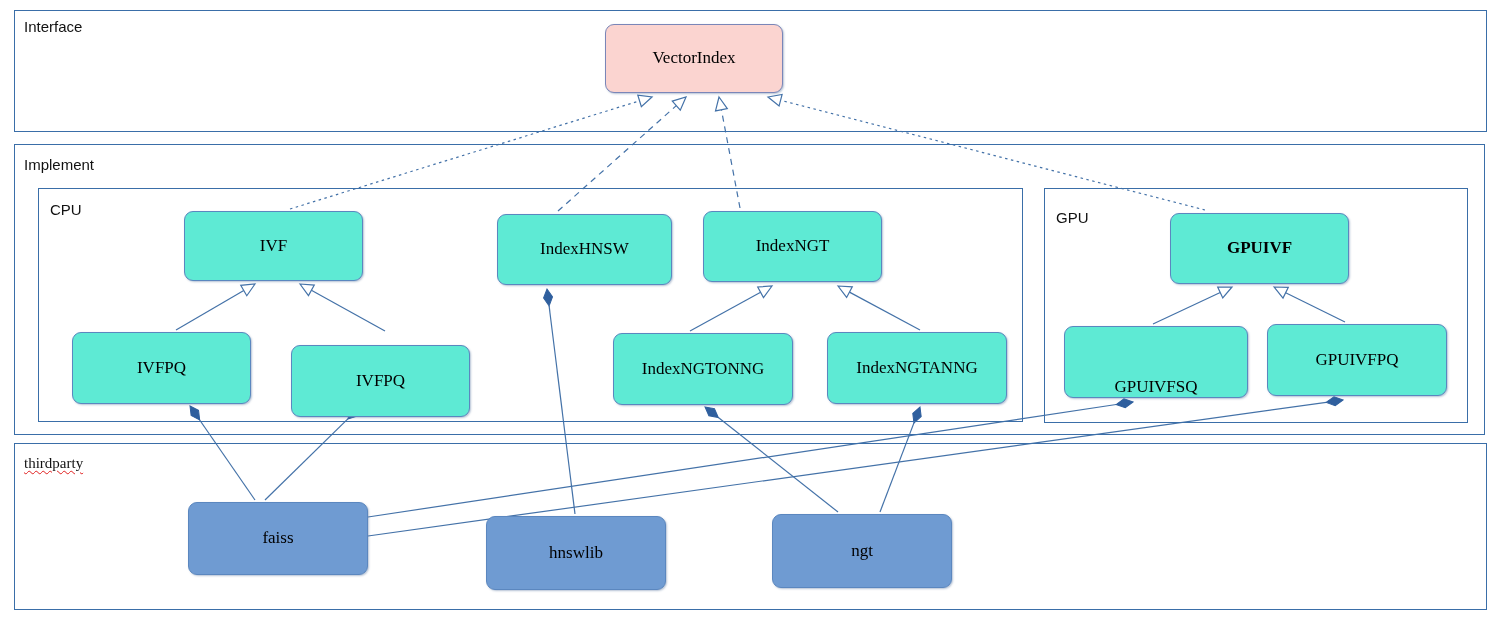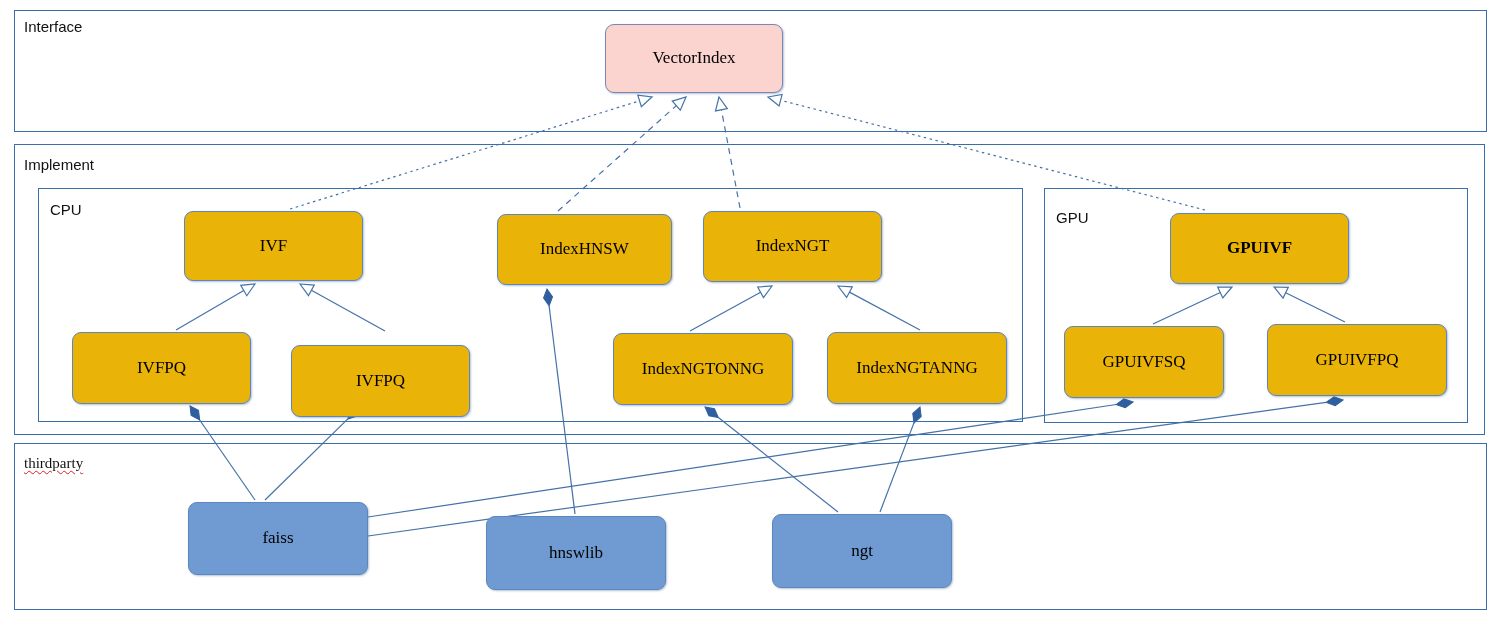--- a/index.html
+++ b/index.html
@@ -37,21 +37,21 @@
     position:absolute;box-sizing:border-box;
     border-radius:9px;
     display:flex;align-items:center;justify-content:center;
     font-family:"Liberation Serif", serif;
     font-size:17px;color:#000000;
     border:1px solid #5b87bf;
     text-align:center;line-height:1.1;
     box-shadow:1px 1px 2px rgba(90,120,160,.45);
   }
   .node.iface{background:#fbd4d0;border-color:#7a86b8;}
-  .node.impl {background:#eab308;border-color:#5b87bf;}
+  .node.impl {background:#5eead4;border-color:#5b87bf;}
   .node.third{background:#6f9bd2;border-color:#5b87bf;}
 </style>
 </head>
 <body>
 
 <div id="stage">
   <svg id="edges" viewBox="0 0 1503 628" width="1503" height="628" xmlns="http://www.w3.org/2000/svg">
       <g>
         <line x1="290" y1="209" x2="639.5808220593059" y2="100.84239759491088" stroke="#4472a8" stroke-width="1.2" stroke-dasharray="2.5,3.5"></line>
         <polygon points="0,0 -13,6 -13,-6" fill="#ffffff" stroke="#4472a8" stroke-width="1.2" transform="translate(652,97) rotate(-17.191662975259405)"></polygon>
@@ -154,21 +154,21 @@
       </div>
       <div class="node impl" style="left: 291px; top: 333px; width: 179px; height: 72px; margin-top: 12px;">
         <span>IVFPQ</span>
       </div>
       <div class="node impl" style="left: 613px; top: 333px; width: 180px; height: 72px;">
         <span>IndexNGTONNG</span>
       </div>
       <div class="node impl" style="left: 827px; top: 332px; width: 180px; height: 72px;">
         <span>IndexNGTANNG</span>
       </div>
-      <div class="node impl" style="left: 1064px; top: 326px; width: 160px; height: 72px;">
+      <div class="node impl" style="left: 1064px; top: 326px; width: 184px; height: 72px; align-items: flex-end;">
         <span>GPUIVFSQ</span>
       </div>
       <div class="node impl" style="left: 1267px; top: 324px; width: 180px; height: 72px;">
         <span>GPUIVFPQ</span>
       </div>
       <div class="node third" style="left: 188px; top: 502px; width: 180px; height: 73px;">
         <span>faiss</span>
       </div>
       <div class="node third" style="left: 486px; top: 516px; width: 180px; height: 74px;">
         <span>hnswlib</span>

